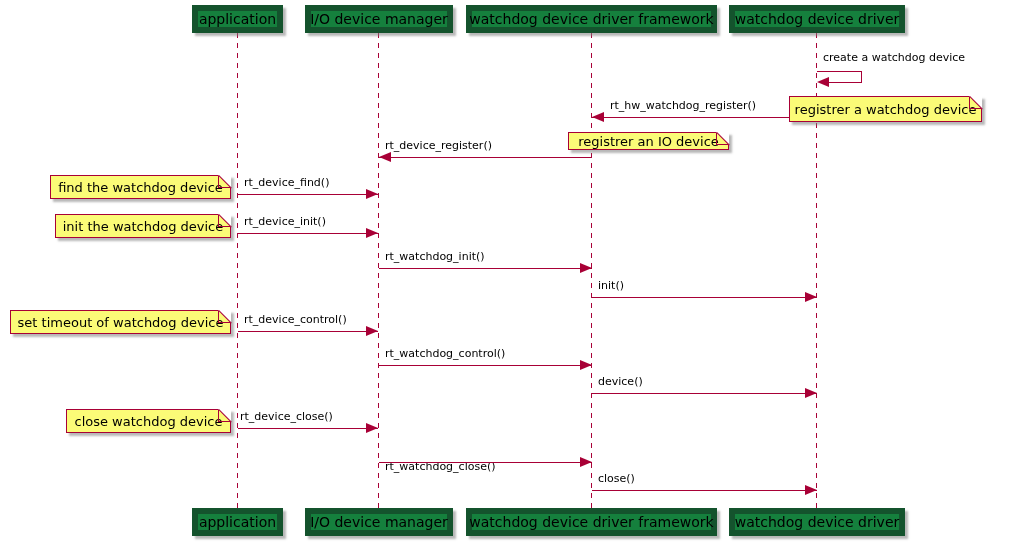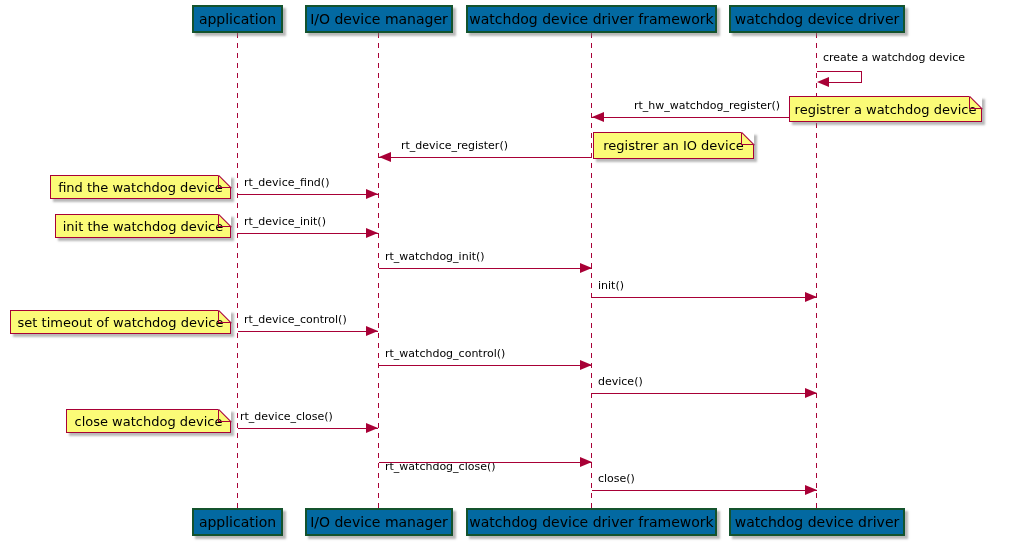--- a/index.html
+++ b/index.html
@@ -2,21 +2,21 @@
 <html><head>
 <meta charset="utf-8">
 <style>
   html,body { margin:0; padding:0; background:#ffffff; }
   #canvas {
     position:relative; width:1031px; height:549px; overflow:hidden;
     background:#ffffff; font-family:"DejaVu Sans", sans-serif; color:#000;
   }
   .pbox {
     position:absolute; box-sizing:border-box; height:28px;
-    background:#0369a1; border:2px solid #14532d;
+    background:#15803d; border:6px solid #14532d;
     box-shadow:3px 3px 2px rgba(125,125,125,0.55);
     display:flex; align-items:center; justify-content:center;
     font-size:14px; white-space:nowrap;
   }
   .lifeline {
     position:absolute; width:1px; top:33px; height:475px;
     background:repeating-linear-gradient(to bottom,#A80036 0px,#A80036 5px,transparent 5px,transparent 10px);
   }
   .mlabel {
     position:absolute; font-size:11px; white-space:nowrap; line-height:16px;
@@ -89,25 +89,25 @@
   <div class="pbox" style="left:729px;top:508px;width:176px">
     <span>watchdog device driver</span>
   </div>
 
   <div class="mlabel" style="left:823px;top:50px">create a watchdog device</div>
   <div class="mline" style="left:817px;top:71px;width:45px"></div>
   <div class="vline" style="left:861px;top:71px;height:12px"></div>
   <div class="mline" style="left:829px;top:82px;width:33px"></div>
   <div class="arrow-l" style="left:817px;top:77px"></div>
 
-  <div class="mlabel" style="left:634px;top:98px">rt_hw_watchdog_register()</div>
+  <div class="mlabel" style="left:610px;top:98px">rt_hw_watchdog_register()</div>
   <div class="mline" style="left:592px;top:117px;width:225px"></div>
   <div class="arrow-l" style="left:592px;top:112px"></div>
 
-  <div class="mlabel" style="left:401px;top:138px">rt_device_register()</div>
+  <div class="mlabel" style="left:385px;top:138px">rt_device_register()</div>
   <div class="mline" style="left:379px;top:157px;width:213px"></div>
   <div class="arrow-l" style="left:379px;top:152px"></div>
 
   <div class="mlabel" style="left:244px;top:175px">rt_device_find()</div>
   <div class="mline" style="left:238px;top:194px;width:140px"></div>
   <div class="arrow-r" style="left:366px;top:189px"></div>
 
   <div class="mlabel" style="left:244px;top:214px">rt_device_init()</div>
   <div class="mline" style="left:238px;top:233px;width:140px"></div>
   <div class="arrow-r" style="left:366px;top:228px"></div>
@@ -141,21 +141,21 @@
   <div class="arrow-r" style="left:580px;top:457px"></div>
 
   <div class="mlabel" style="left:598px;top:471px">close()</div>
   <div class="mline" style="left:592px;top:490px;width:225px"></div>
   <div class="arrow-r" style="left:805px;top:485px"></div>
 
   <div class="note" style="left:789px;top:96px;width:193px;height:26px">
     <div class="fold"></div>
     <span>registrer a watchdog device</span>
   </div>
-  <div class="note" style="left:593px;top:132px;width:161px;height:27px">
+  <div class="note" style="left:568px;top:132px;width:161px;height:18px">
     <div class="fold"></div>
     <span>registrer an IO device</span>
   </div>
   <div class="note" style="left:50px;top:175px;width:181px;height:24px">
     <div class="fold"></div>
     <span>find the watchdog device</span>
   </div>
   <div class="note" style="left:55px;top:214px;width:176px;height:24px">
     <div class="fold"></div>
     <span>init the watchdog device</span>

